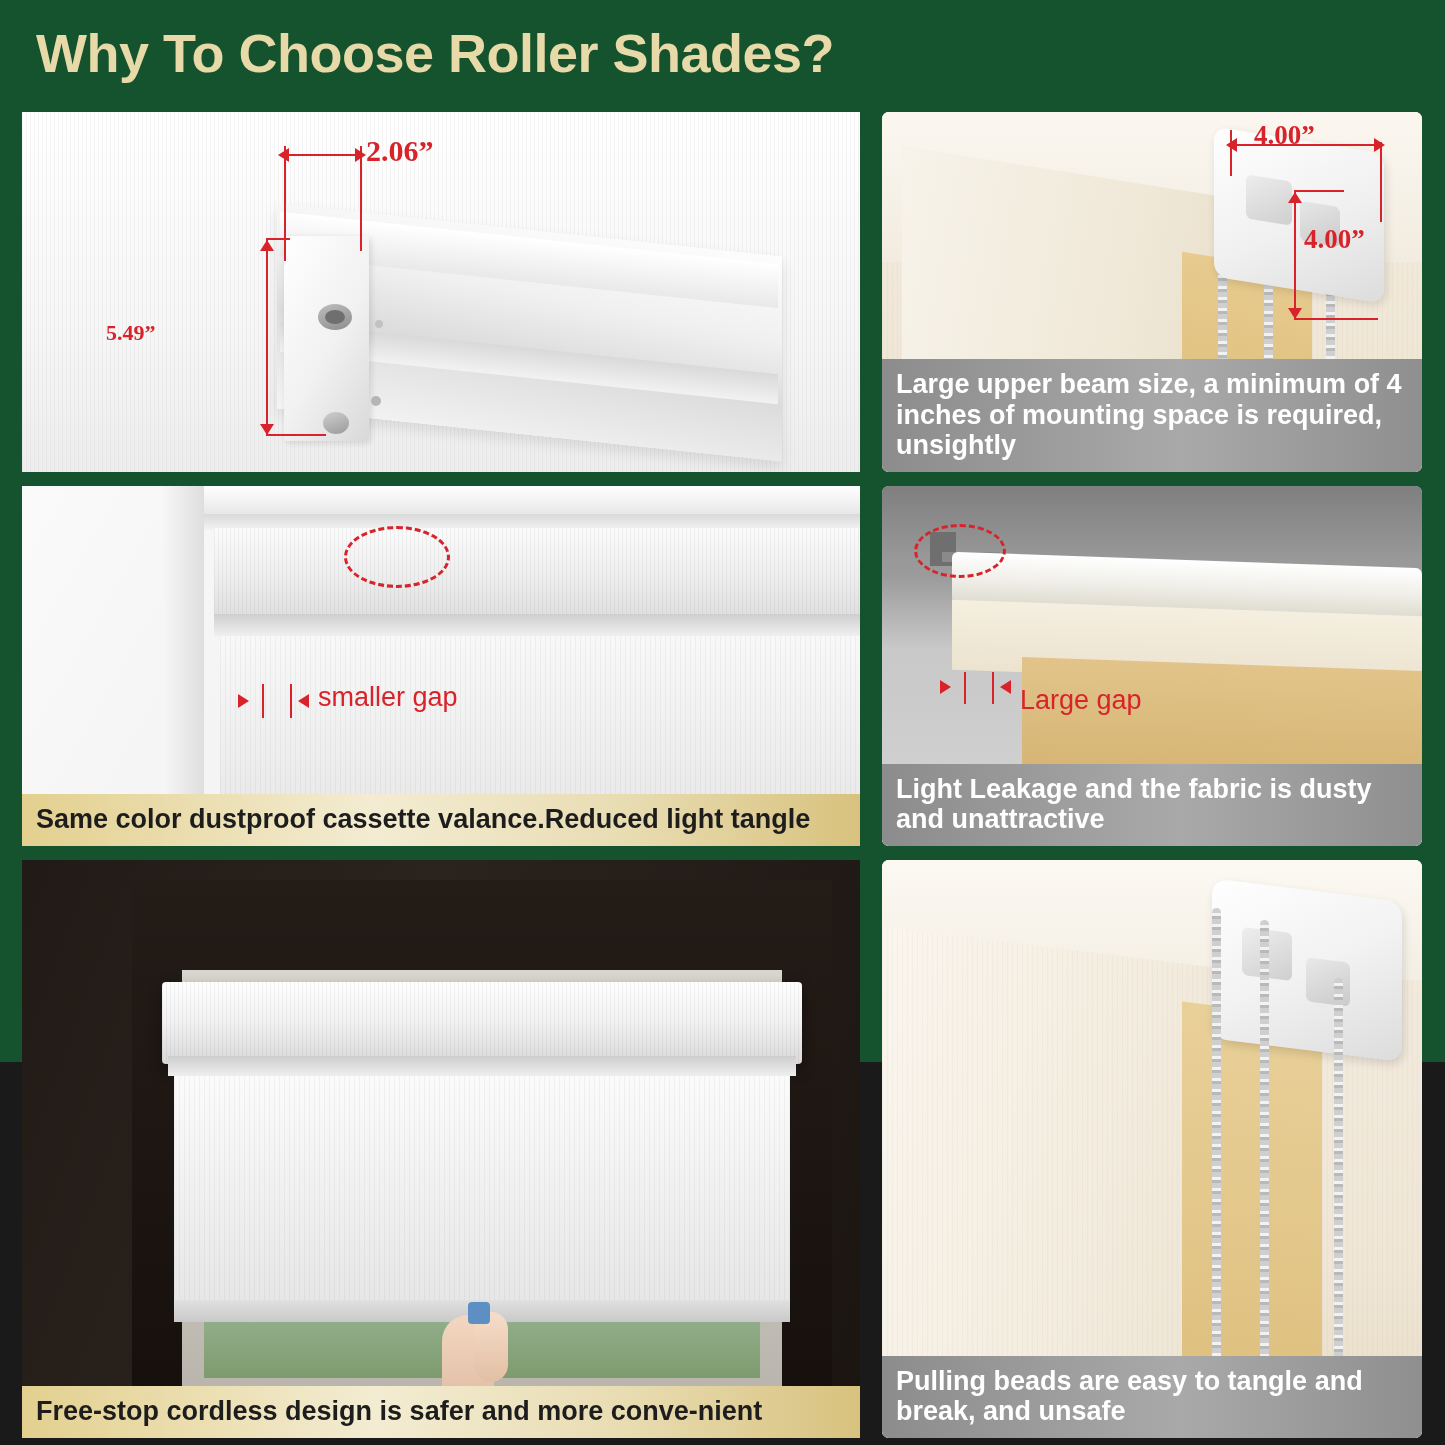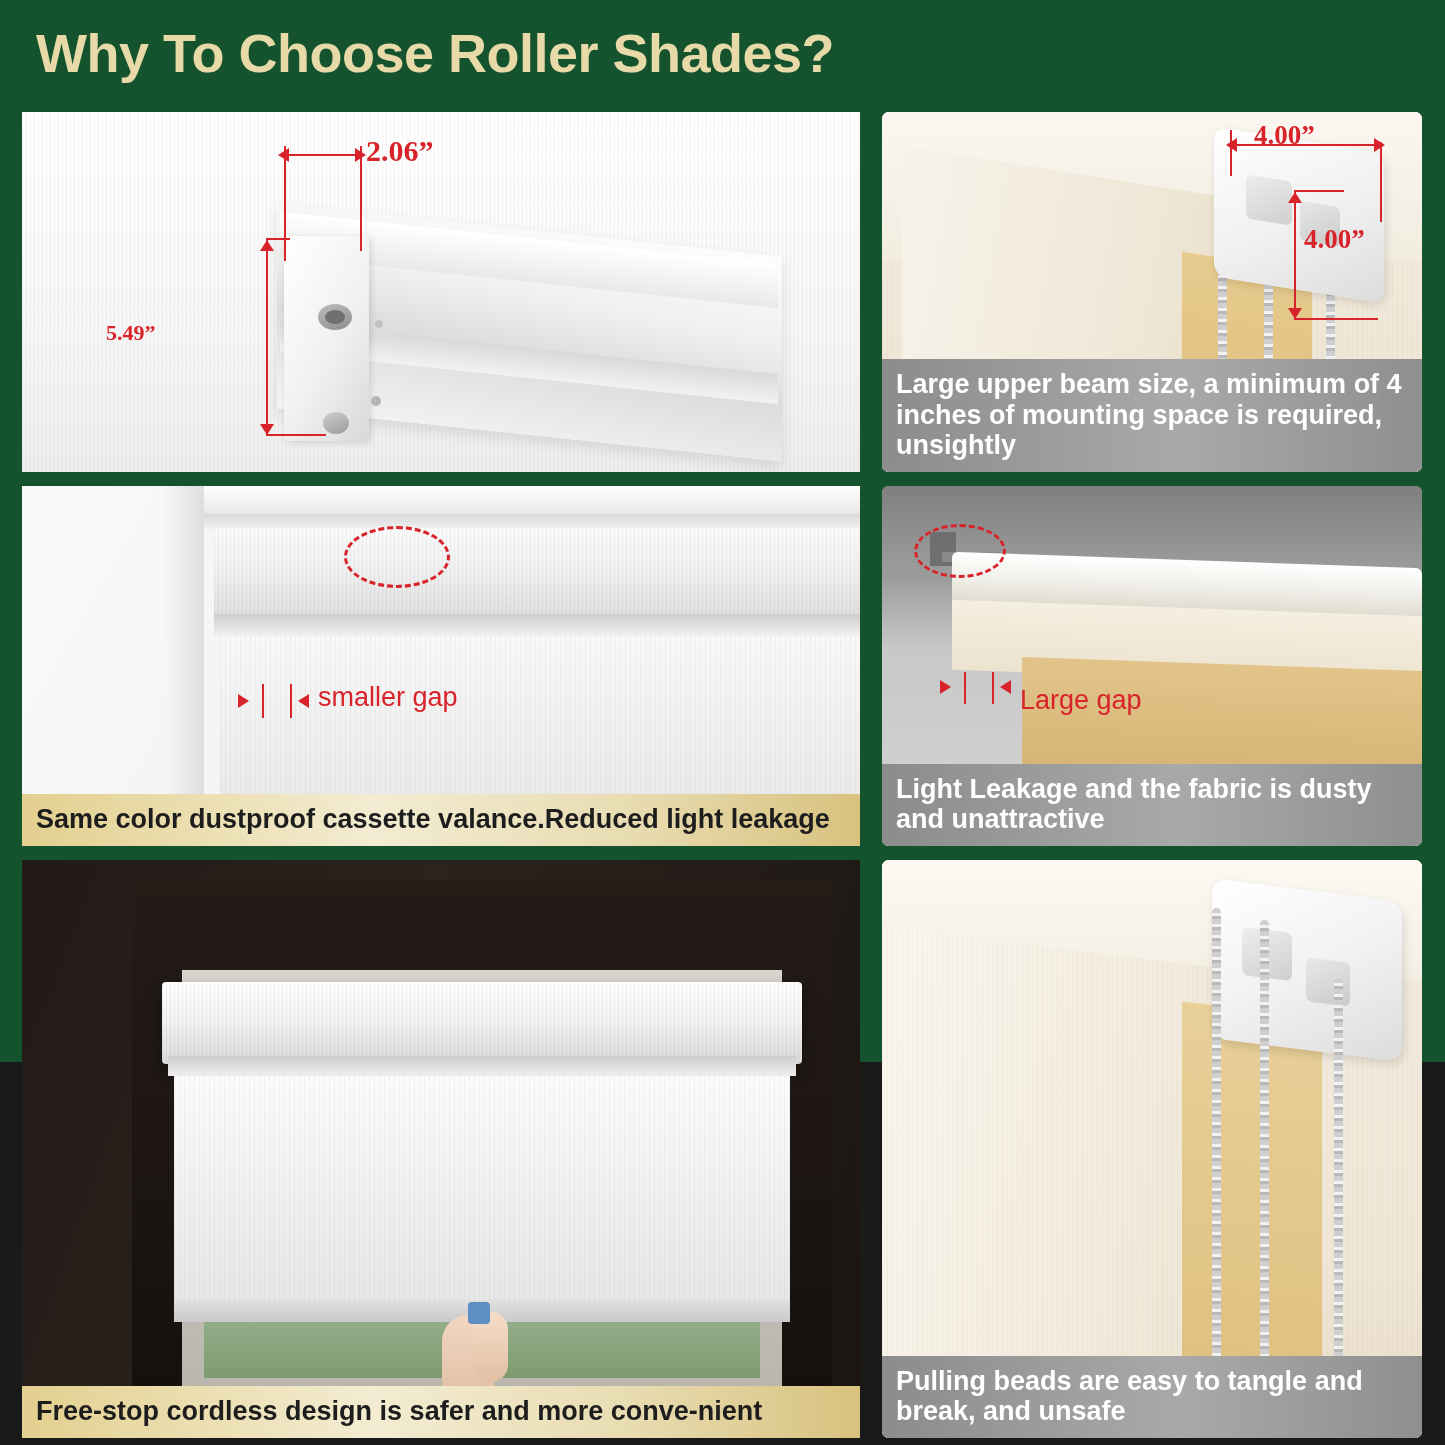--- a/index.html
+++ b/index.html
@@ -255,21 +255,21 @@
                                  linear-gradient(180deg,#f8f8f8,#eaeaea);"></div>
 
           <div class="ellipse" style="left:322px;top:40px;width:100px;height:56px;"></div>
 
           <div class="dimline" style="left:240px;top:198px;width:2px;height:34px;"></div>
           <div class="dimline" style="left:268px;top:198px;width:2px;height:34px;"></div>
           <div class="arrowR" style="left:216px;top:208px;"></div>
           <div class="arrowL" style="left:276px;top:208px;"></div>
           <div class="gaplabel" style="left:296px;top:196px;">smaller gap</div>
         </div>
-        <div class="caption gold">Same color dustproof cassette valance.Reduced light leakage</div>
+        <div class="caption gold">Same color dustproof cassette valance.Reduced light tangle</div>
       </div>
 
       <div class="card right r2">
         <div class="photo">
           <div style="position:absolute;inset:0;background:linear-gradient(180deg,#8e8e8e 0%,#9b9b9b 25%,#c8c8c8 45%,#d4d4d4 100%);"></div>
           <div style="position:absolute;left:0;top:0;width:100%;height:78px;background:linear-gradient(180deg,#7f7f7f,#9a9a9a);"></div>
 
           <div style="position:absolute;left:48px;top:46px;width:26px;height:34px;background:#6f6f6f;"></div>
           <div style="position:absolute;left:60px;top:66px;width:58px;height:10px;background:#8a8a8a;"></div>
 

